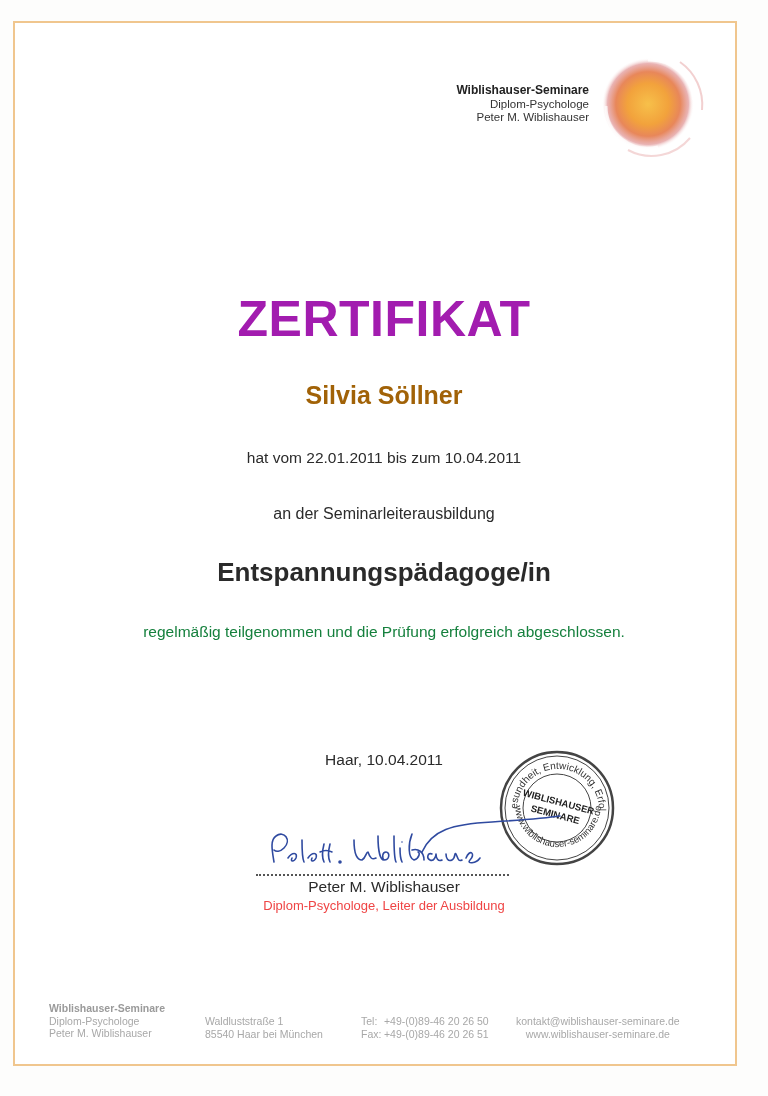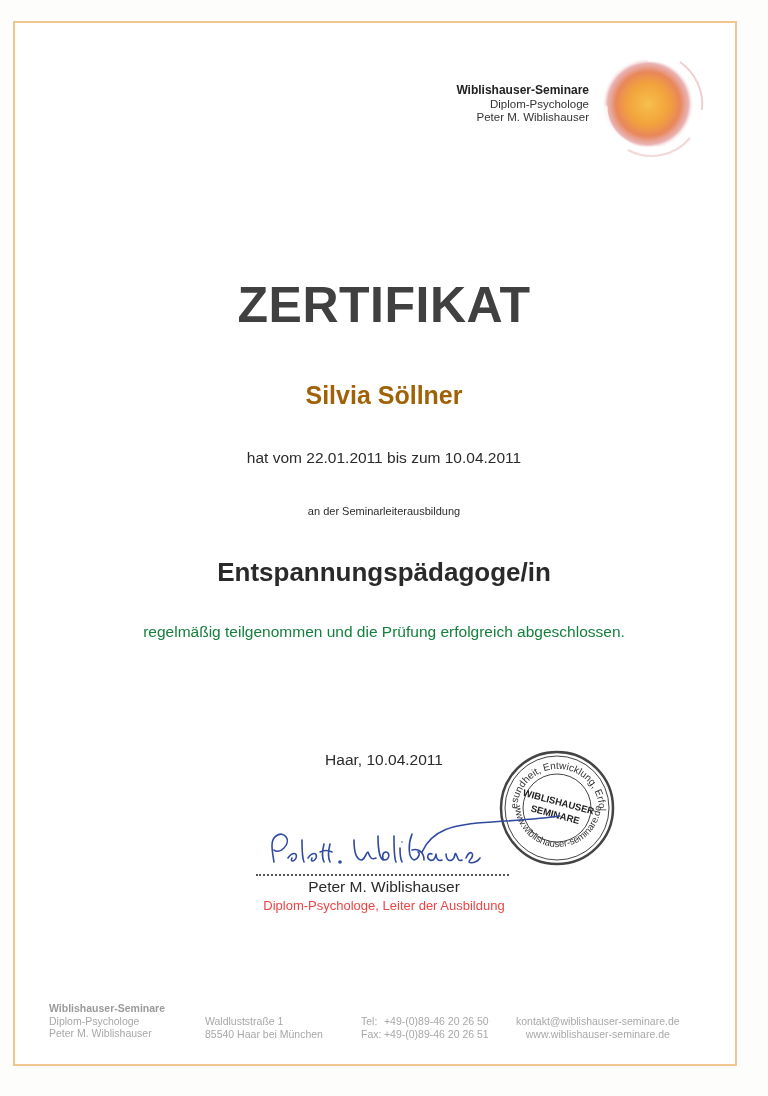--- a/index.html
+++ b/index.html
@@ -46,41 +46,41 @@
 
     .logo {
       position: absolute;
       left: 598px;
       top: 50px;
       width: 108px;
       height: 108px;
     }
 
     .title {
-      top: 276px;
+      top: 290px;
       font-size: 50px;
       font-weight: bold;
       letter-spacing: 0.5px;
-      color: #404040;
+      color: #a21caf;
     }
     .name {
       top: 381px;
       font-size: 25px;
       font-weight: bold;
       color: #a16207;
     }
     .line1 {
       top: 449px;
       font-size: 15.5px;
       color: #2b2b2b;
       text-align: center;
     }
     .line2 {
       top: 505px;
-      font-size: 11px;
+      font-size: 16px;
       color: #2b2b2b;
     }
     .course {
       top: 557px;
       font-size: 26px;
       font-weight: bold;
       color: #2a2a2a;
     }
     .line3 {
       top: 623px;

